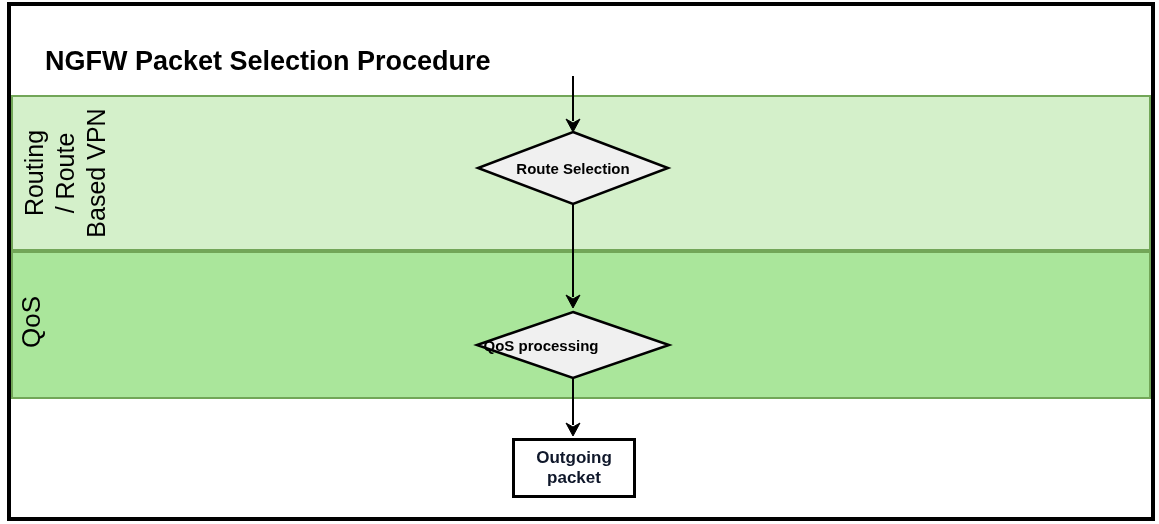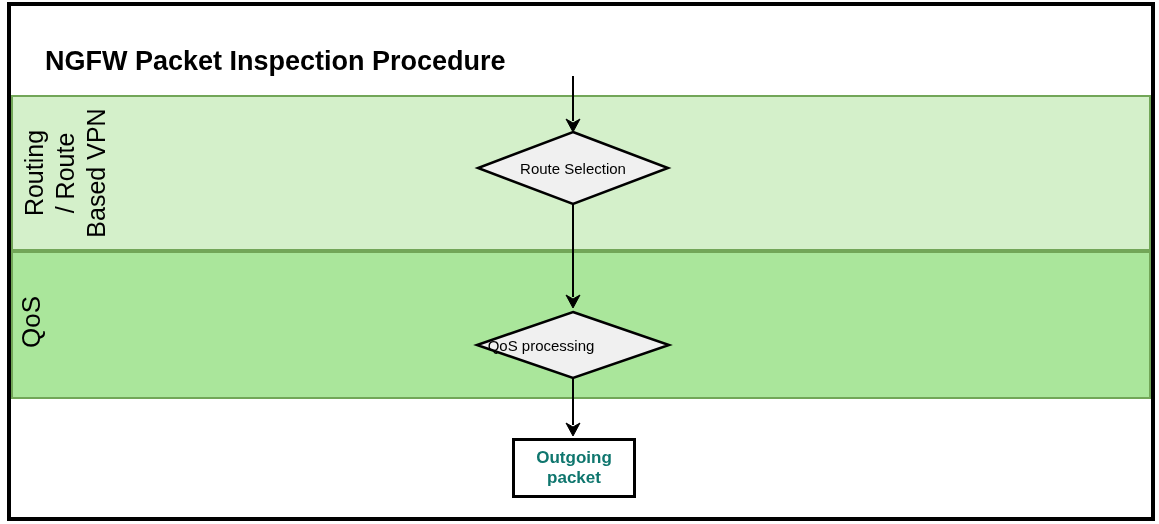--- a/index.html
+++ b/index.html
@@ -67,21 +67,21 @@
   svg.flow {
     position: absolute;
     left: 0; top: 0;
     width: 1159px;
     height: 524px;
     z-index: 2;
   }
   .node-label {
     position: absolute;
     transform: translate(-50%, -50%);
-    font-weight: normal;
+    font-weight: bold;
     font-size: 15px;
     color: #000000;
     white-space: nowrap;
     text-align: center;
     z-index: 3;
   }
   .label-route-selection { left: 573px; top: 168px; }
   .label-qos-processing  { left: 541px; top: 345px; }
   .terminal-box {
     position: absolute;
@@ -92,33 +92,33 @@
     box-sizing: border-box;
     border: 3px solid #000000;
     background: #ffffff;
     display: flex;
     align-items: center;
     justify-content: center;
     text-align: center;
     font-weight: bold;
     font-size: 17px;
     line-height: 20px;
-    color: #0f766e;
+    color: #0f172a;
     z-index: 3;
   }
   .terminal-box .inner { width: 100px; }
 </style>
 </head>
 <body>
 
 <div class="canvas">
 
   <div class="frame"></div>
 
-  <div class="title">NGFW Packet Inspection Procedure</div>
+  <div class="title">NGFW Packet Selection Procedure</div>
 
   <div class="lane lane-routing"></div>
   <div class="lane lane-qos"></div>
 
   <div class="lane-label lane-label-routing">Routing
 / Route
 Based VPN</div>
   <div class="lane-label lane-label-qos">QoS</div>
 
   <svg class="flow" viewBox="0 0 1159 524">

